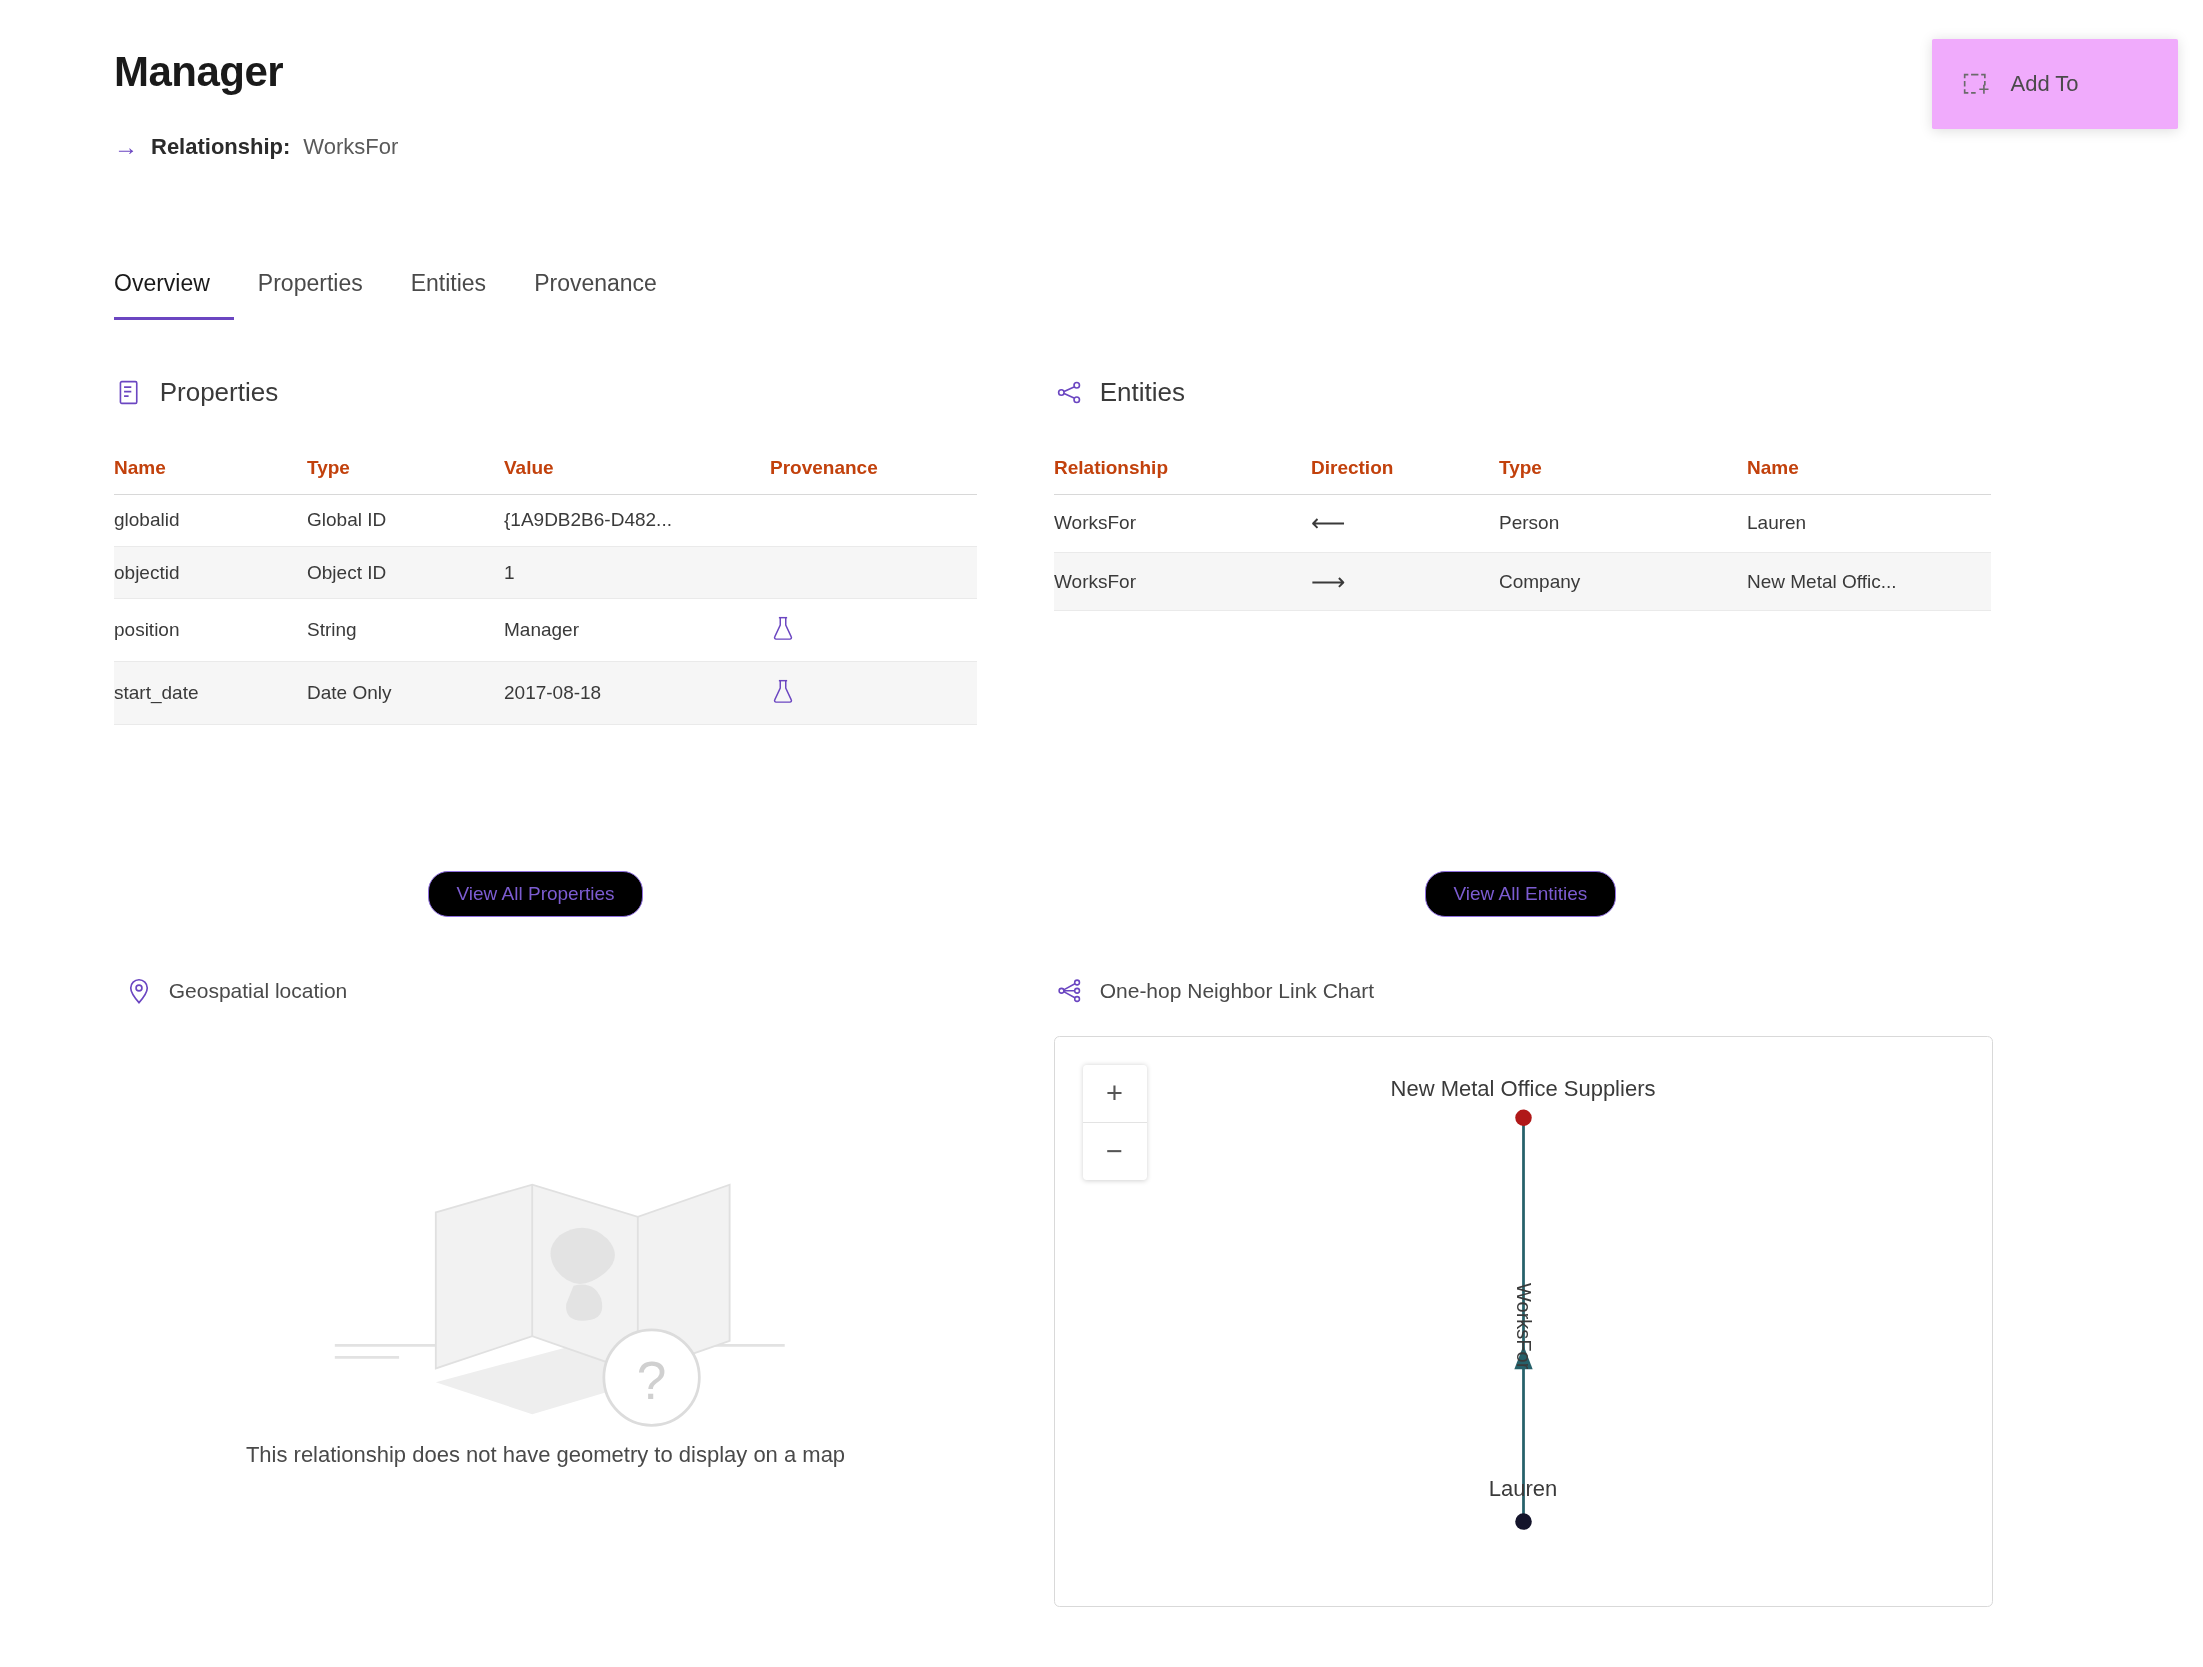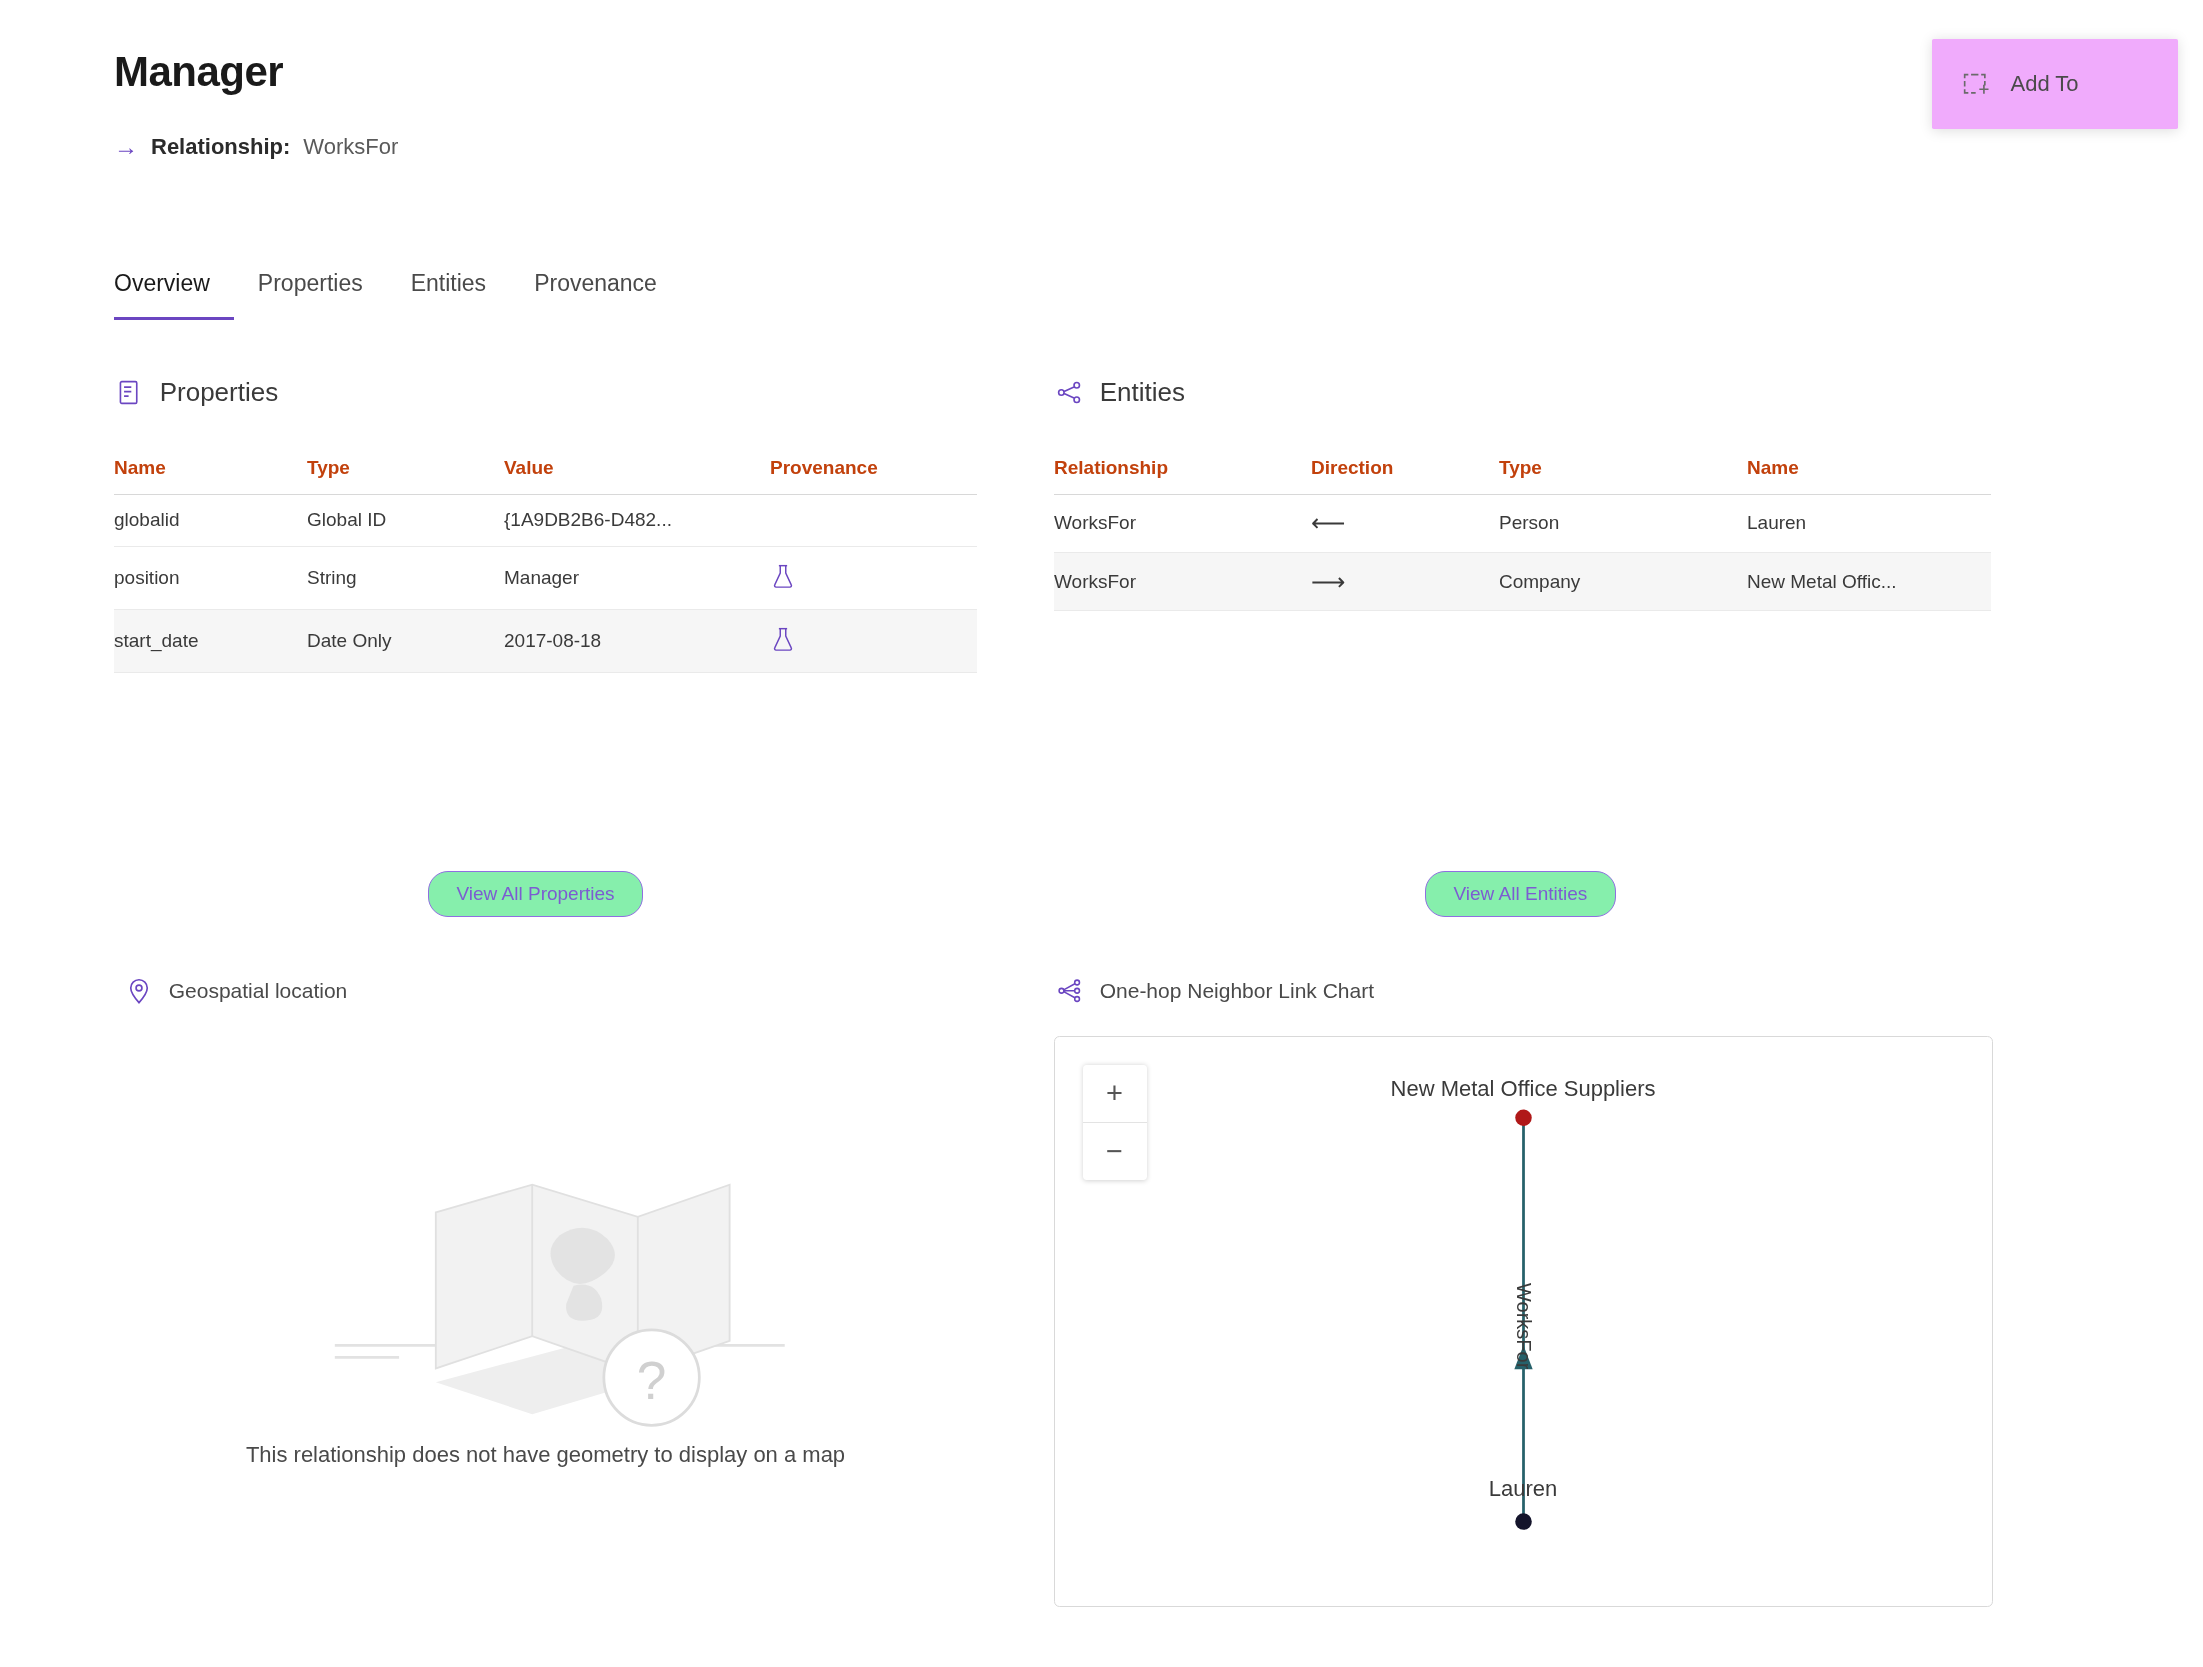--- a/index.html
+++ b/index.html
@@ -161,21 +161,21 @@
     width: 26px; height: 27.5px;
     display: inline-block;
     color: #6b46c1;
   }
 
   
   .pill {
     position: absolute;
     border: 0.9px solid #8f6fe0;
     color: #7c5cd1;
-    background: #86efac;
+    background: #000000;
     border-radius: 20px;
     padding: 11px 27.5px;
     font-size: 19px;
     cursor: pointer;
     white-space: nowrap;
   }
   #view-all-props { left: 428px; top: 871px; }
   #view-all-ents  { left: 1425px; top: 871px; }
 
   
@@ -309,20 +309,26 @@
         <th style="width:197px">Type</th>
         <th style="width:266px">Value</th>
         <th>Provenance</th>
       </tr>
     </thead>
     <tbody>
       <tr>
         <td>globalid</td>
         <td>Global ID</td>
         <td>{1A9DB2B6-D482...</td>
+        <td></td>
+      </tr>
+      <tr class="alt">
+        <td>objectid</td>
+        <td>Object ID</td>
+        <td>1</td>
         <td></td>
       </tr>
       <tr>
         <td>position</td>
         <td>String</td>
         <td>Manager</td>
         <td>
           <span class="prov-ico">
             <svg width="26" height="27.5" viewBox="0 0 28 30" fill="none" stroke="#6b46c1" stroke-width="1.6">
               <path d="M11 4v8L5 25a1.6 1.6 0 001.4 2.4h15.2A1.6 1.6 0 0023 25l-6-13V4"></path>

